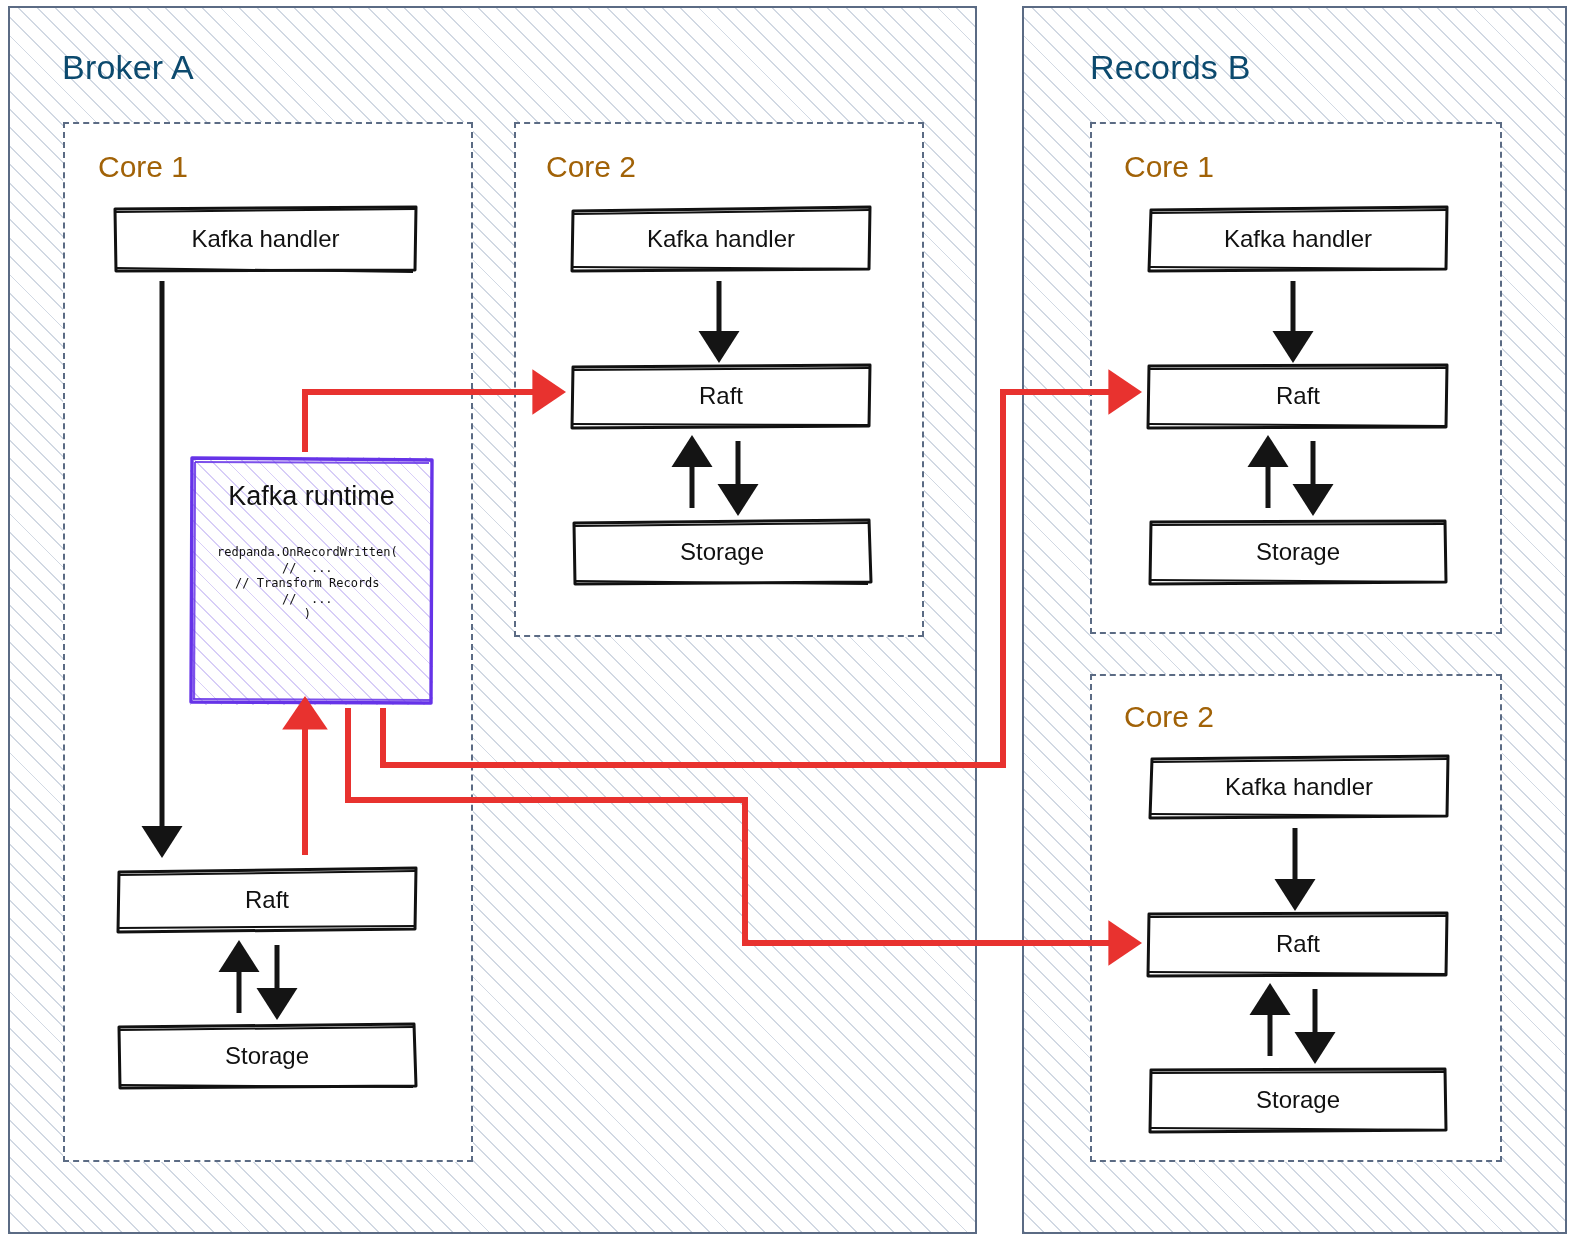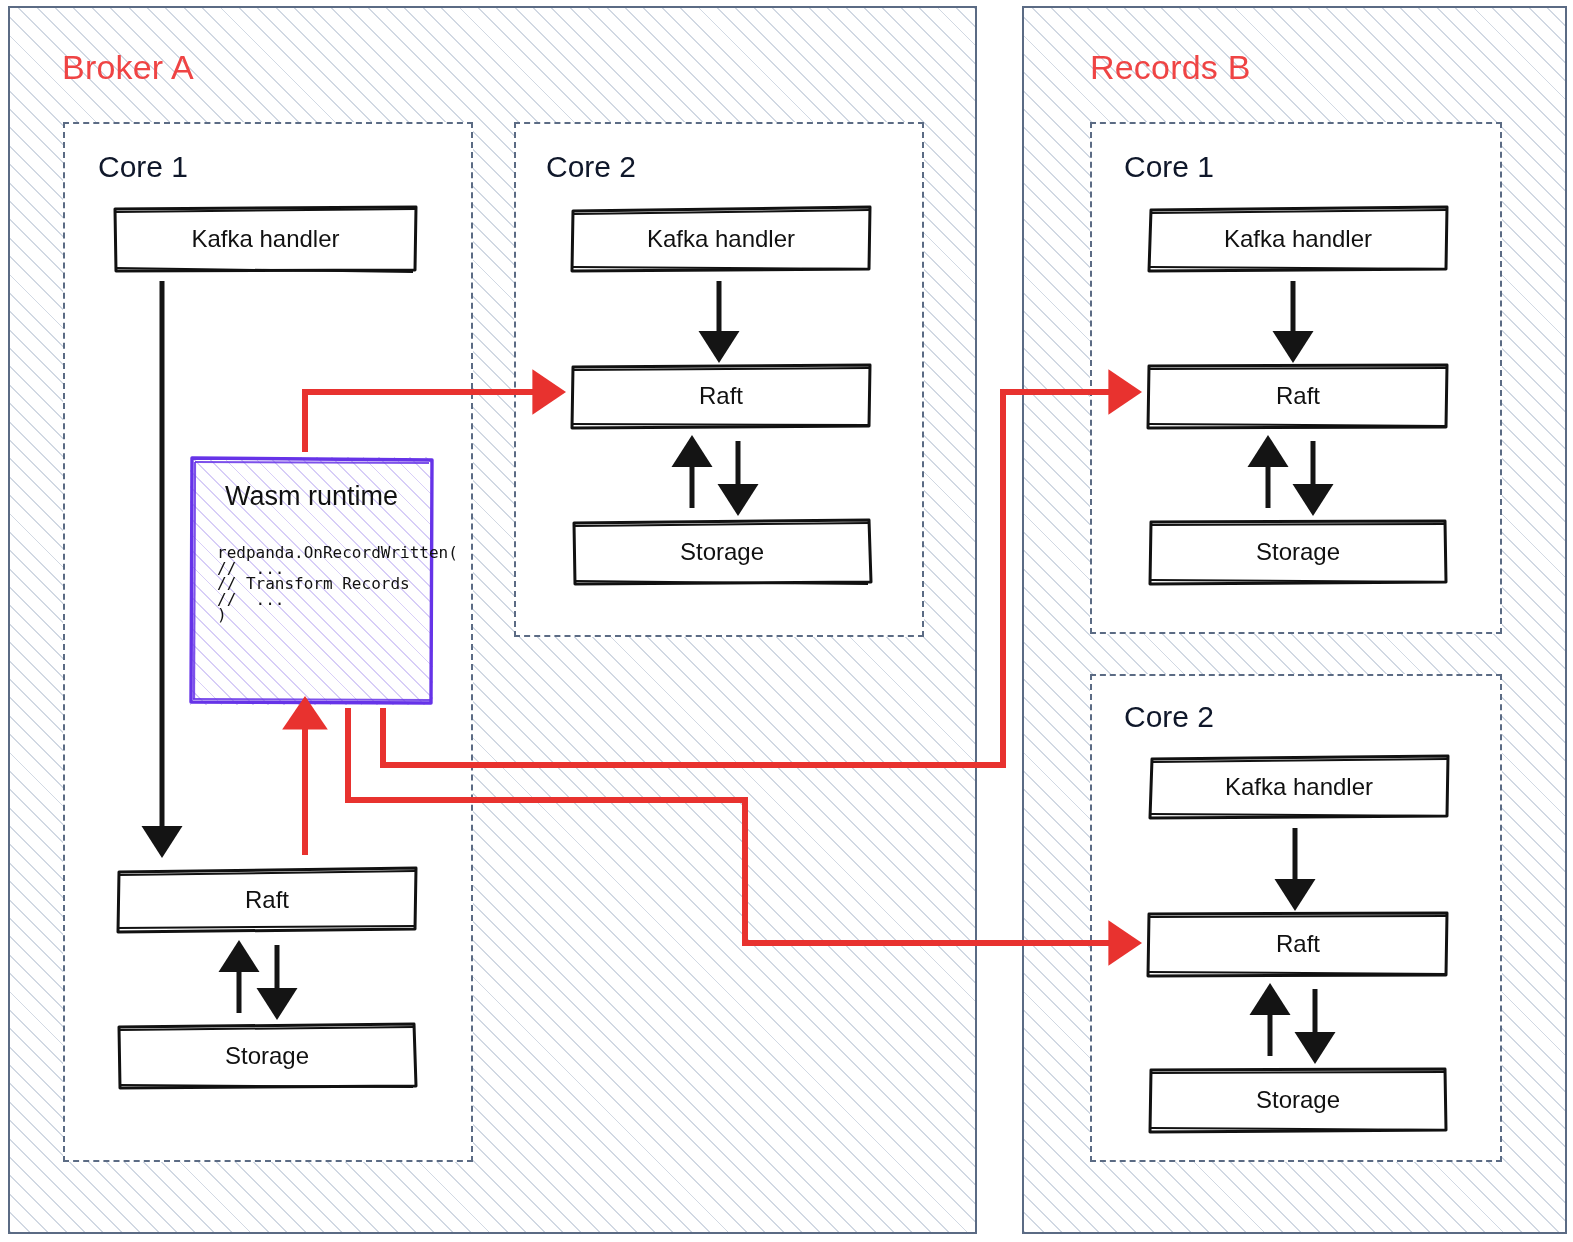--- a/index.html
+++ b/index.html
@@ -26,35 +26,35 @@
       45deg,
       rgba(140,158,184,0.40) 0px,
       rgba(140,158,184,0.40) 1.4px,
       rgba(255,255,255,0) 1.4px,
       rgba(255,255,255,0) 13px
     );
   }
   .broker-title {
     position: absolute;
     font-size: 34px;
-    color: #ef4444;
+    color: #0c4a6e;
     letter-spacing: 0.2px;
     white-space: nowrap;
   }
 
   
   .core {
     position: absolute;
     border: 2.5px dashed #5b6b84;
     background: #ffffff;
   }
   .core-title {
     position: absolute;
     font-size: 30px;
-    color: #0f172a;
+    color: #a16207;
     white-space: nowrap;
   }
 
   
   .node {
     position: absolute;
   }
   .node svg {
     position: absolute;
     left: 0; top: 0;
@@ -98,24 +98,25 @@
     position: absolute;
     top: 24px; left: 0; right: 0;
     text-align: center;
     font-size: 27px;
     color: #111111;
   }
   .wasm-code {
     position: absolute;
     top: 88px; left: 27px;
     font-family: "DejaVu Sans Mono", "Liberation Mono", monospace;
-    font-size: 16px;
+    font-size: 12px;
     line-height: 15.5px;
     color: #111111;
     white-space: pre;
+    text-align: center;
   }
 
   
   .arrows {
     position: absolute;
     left: 0; top: 0;
     width: 1573px; height: 1242px;
     overflow: visible;
     pointer-events: none;
   }
@@ -142,21 +143,21 @@
     <div class="node-label">Kafka handler</div>
   </div>
 
   <div class="wasm-box" style="left:190px; top:457px; width:243px; height:248px;">
     <svg class="frame" viewBox="0 0 251 256" preserveAspectRatio="none">
       <path d="M6,5 L246,7 L245,250 L5,249 Z" fill="none" stroke="#6633e8" stroke-width="3.4" stroke-linejoin="round"></path>
       <path d="M9,9 L243,10" fill="none" stroke="#6633e8" stroke-width="2.2" opacity="0.85"></path>
       <path d="M9,9 L8,246" fill="none" stroke="#6633e8" stroke-width="2.2" opacity="0.85"></path>
       <path d="M7,246 L244,247" fill="none" stroke="#6633e8" stroke-width="2.2" opacity="0.85"></path>
     </svg>
-    <div class="wasm-title">Wasm runtime</div>
+    <div class="wasm-title">Kafka runtime</div>
     <div class="wasm-code">redpanda.OnRecordWritten(
 //  ...
 // Transform Records
 //  ...
 )</div>
   </div>
 
   <div class="node" style="left:116px; top:866px; width:302px; height:68px;">
     <svg viewBox="0 0 302 68" preserveAspectRatio="none">
       <path d="M3,6 L300,2 L299,63 L2,66 Z" fill="#ffffff" stroke="#111111" stroke-width="3" stroke-linejoin="round"></path>

